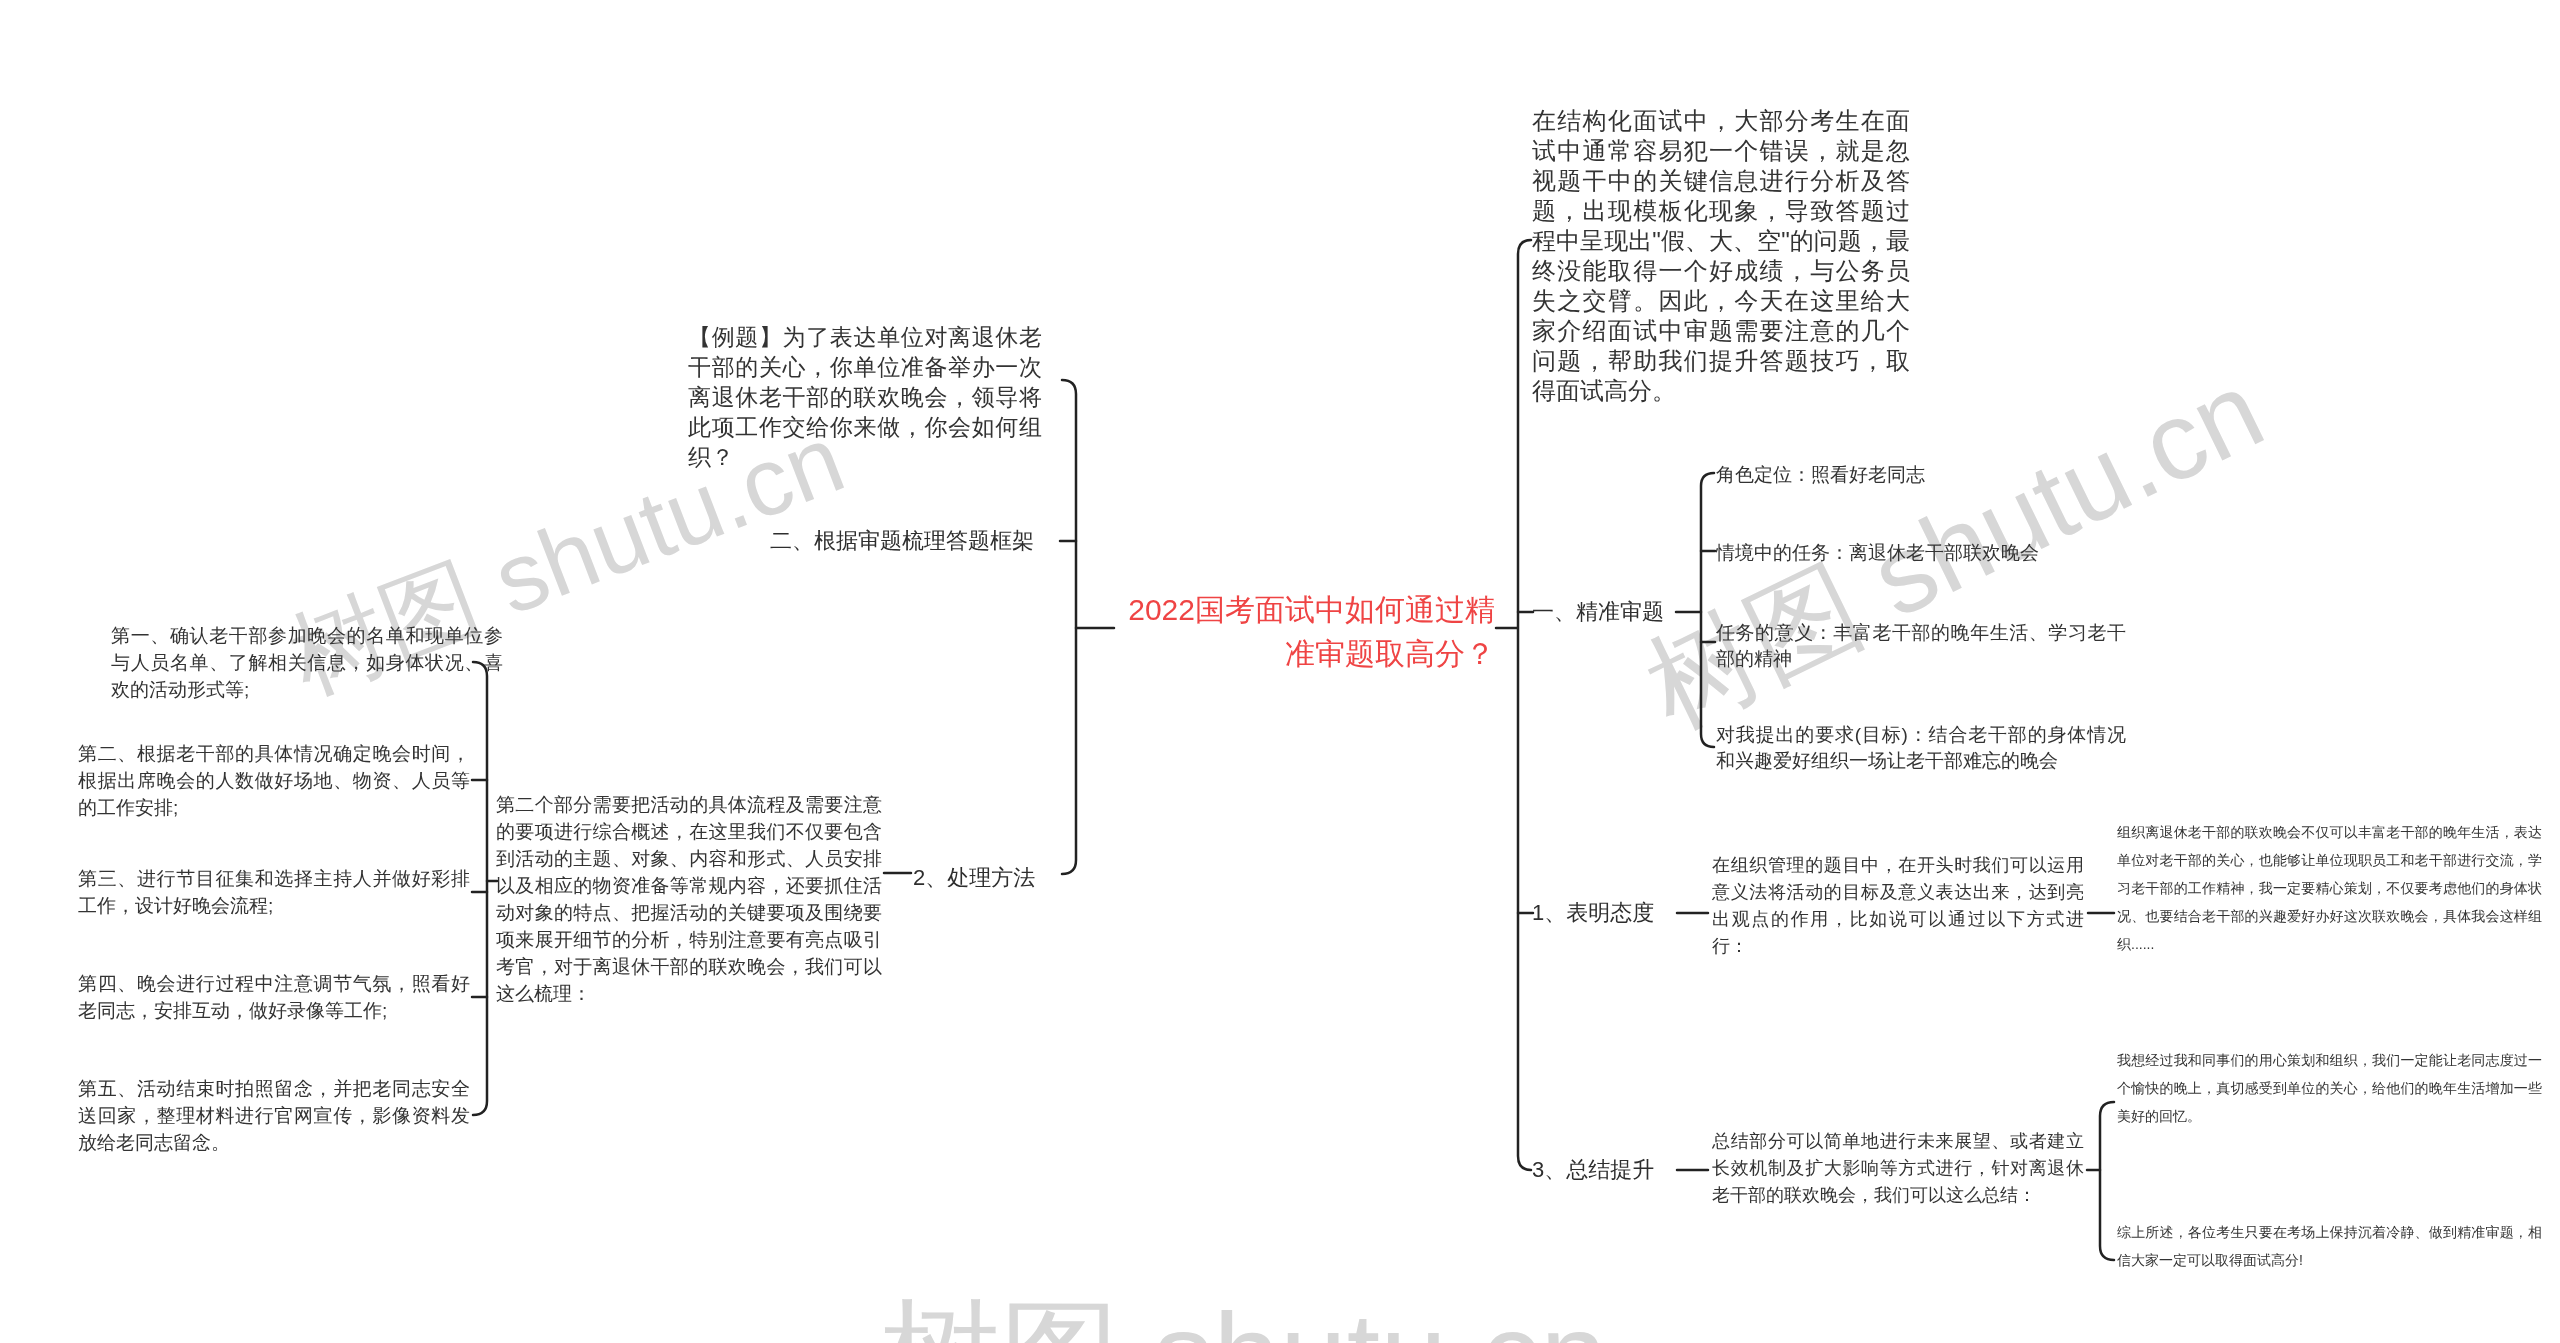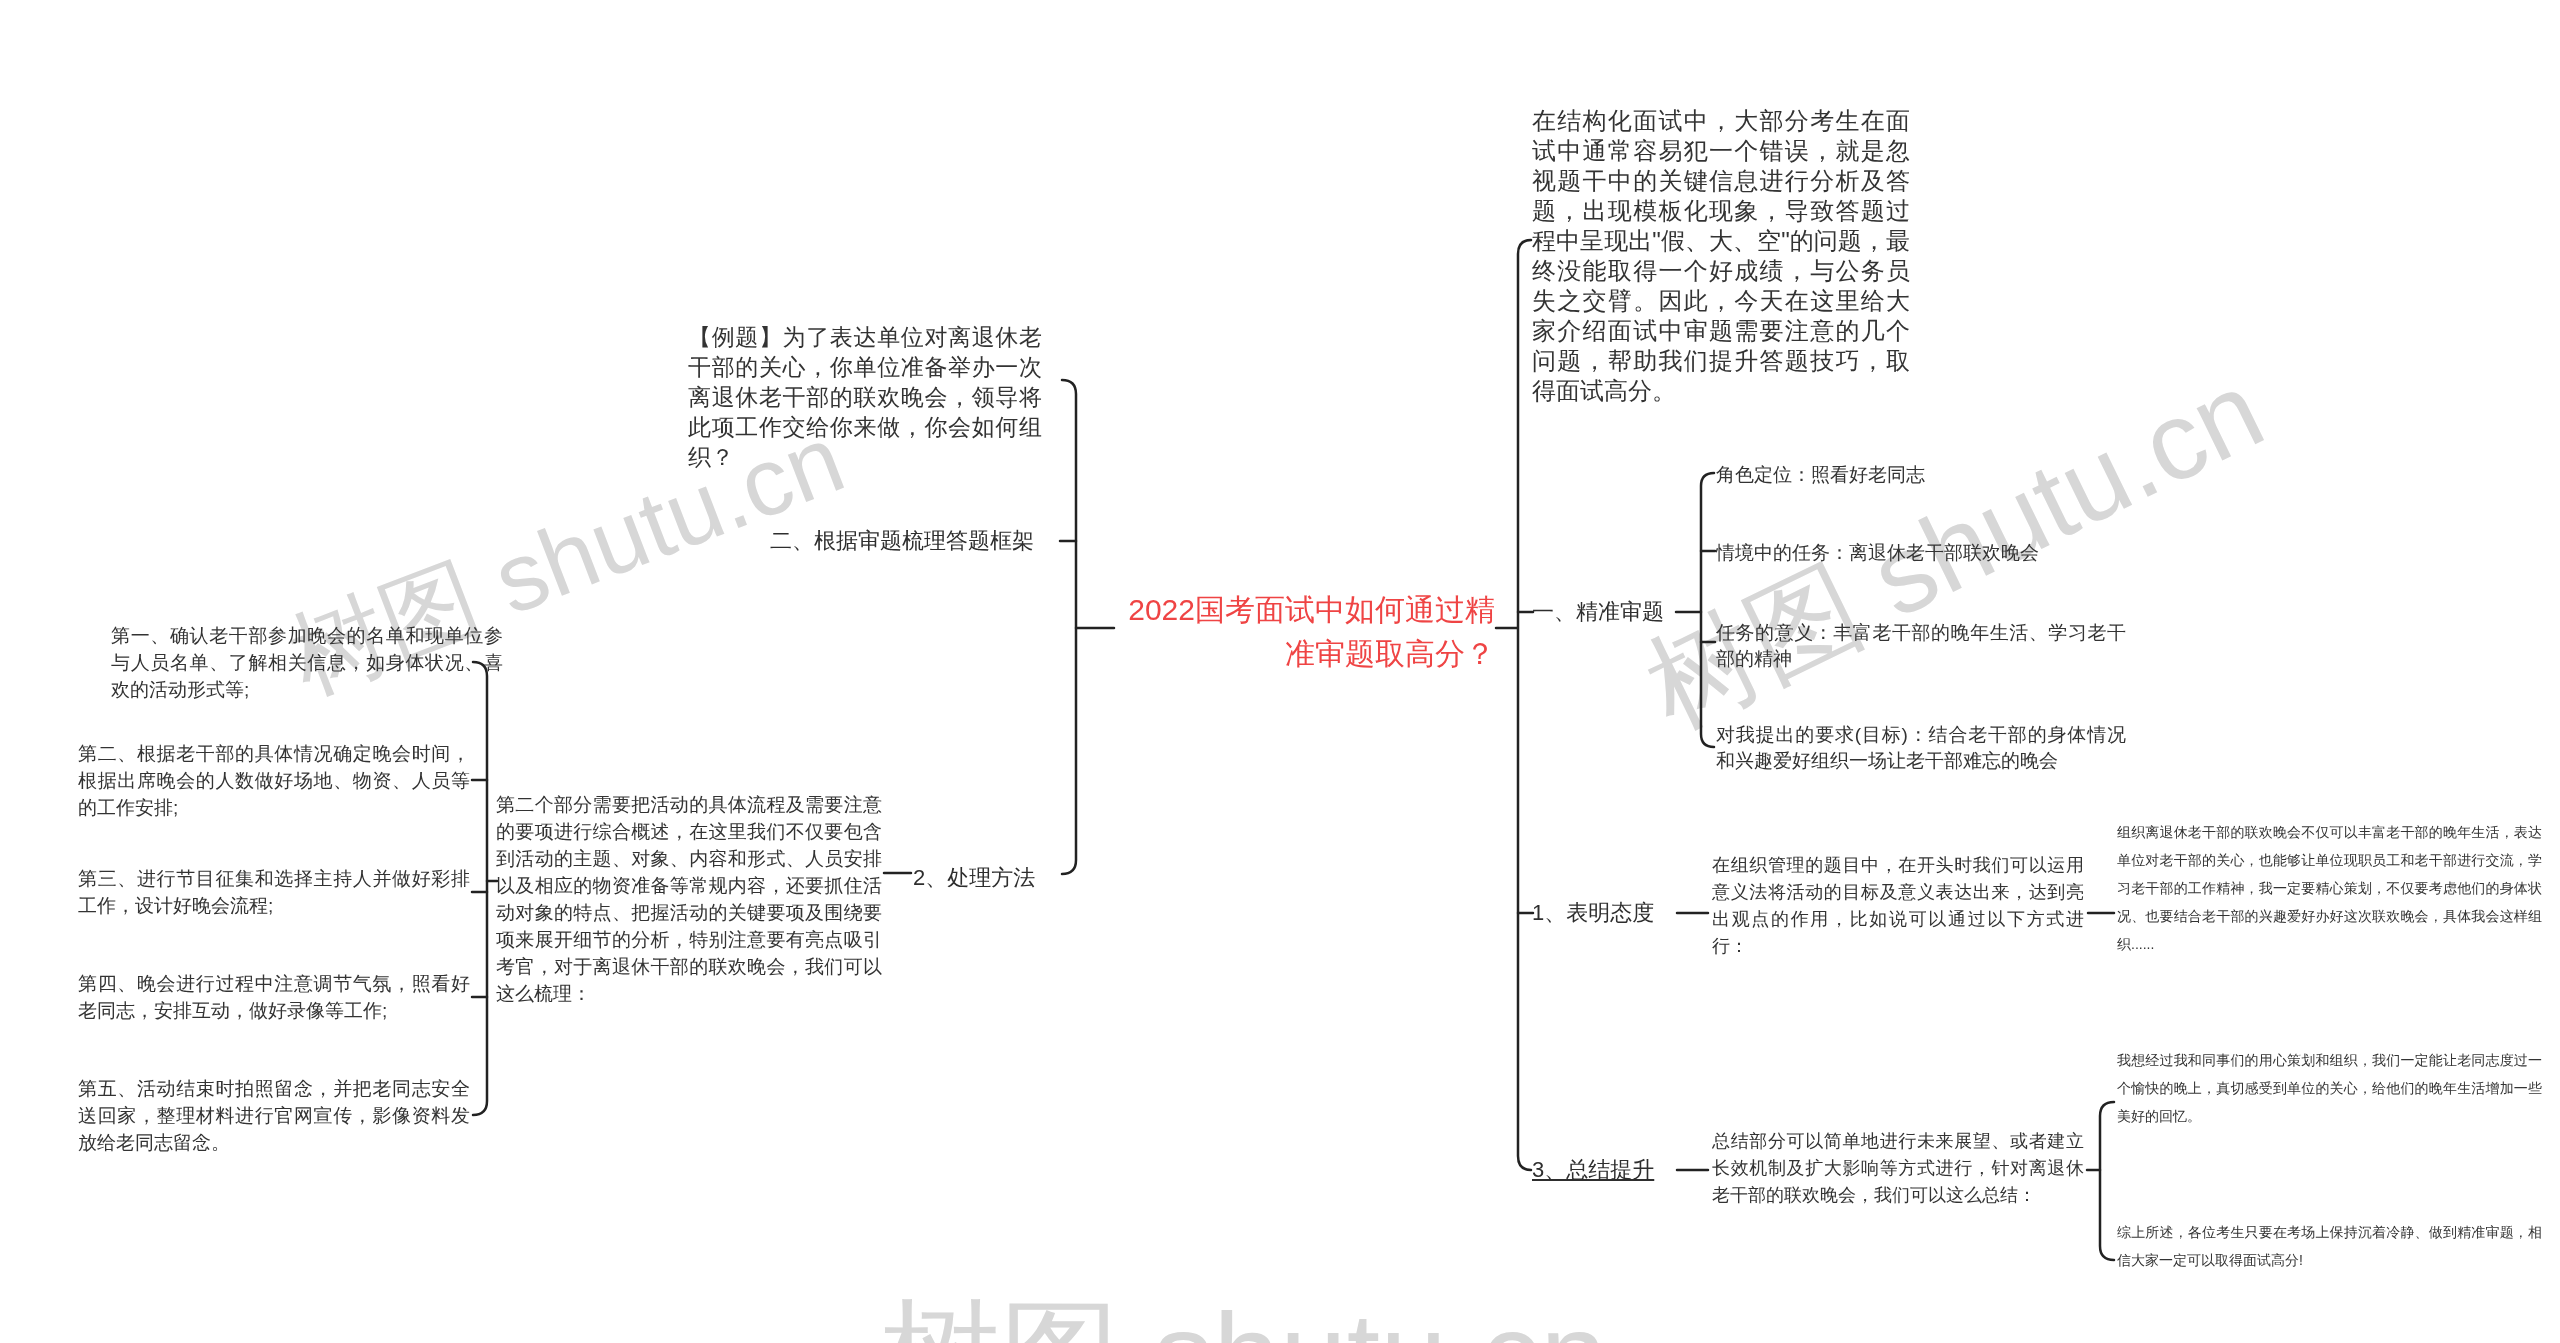--- a/index.html
+++ b/index.html
@@ -14,21 +14,21 @@
       transform-origin:0 50%;user-select:none;}
   svg.conn{position:absolute;left:0;top:0;z-index:1;}
 
   .central{left:1113px;top:588px;width:382px;font-size:30px;line-height:44px;
            text-align:right;color:#ef4444;}
   .intro{left:1532px;top:88px;width:378px;font-size:24px;line-height:30px;margin-top:18px;}
   .example{left:688px;top:322px;width:354px;font-size:23px;line-height:30px;}
   .label{font-size:22px;line-height:28px;color:#2e2e2e;white-space:nowrap;text-align:center;}
   .lbl-jzsht{left:1532px;top:598px;}
   .lbl-bmtd{left:1532px;top:899px;}
-  .lbl-zjts{left:1532px;top:1156px;text-decoration:underline;}
+  .lbl-zjts{left:1532px;top:1156px;}
   .lbl-genju{left:770px;top:527px;}
   .lbl-clff{left:913px;top:864px;}
   .subitem{left:1716px;width:410px;font-size:19px;line-height:26px;}
   .sub-0{top:462px;} .sub-1{top:540px;} .sub-2{top:620px;} .sub-3{top:722px;}
   .note{font-size:18px;line-height:27px;width:372px;}
   .note-bmtd{left:1712px;top:852px;}
   .note-zjts{left:1712px;top:1128px;}
   .detail{left:2117px;width:425px;font-size:14px;line-height:28px;}
   .det-bmtd{top:818px;} .det-zj1{top:1046px;} .det-zj2{top:1218px;}
   .para2{left:496px;top:791px;width:386px;font-size:19px;line-height:27px;}

